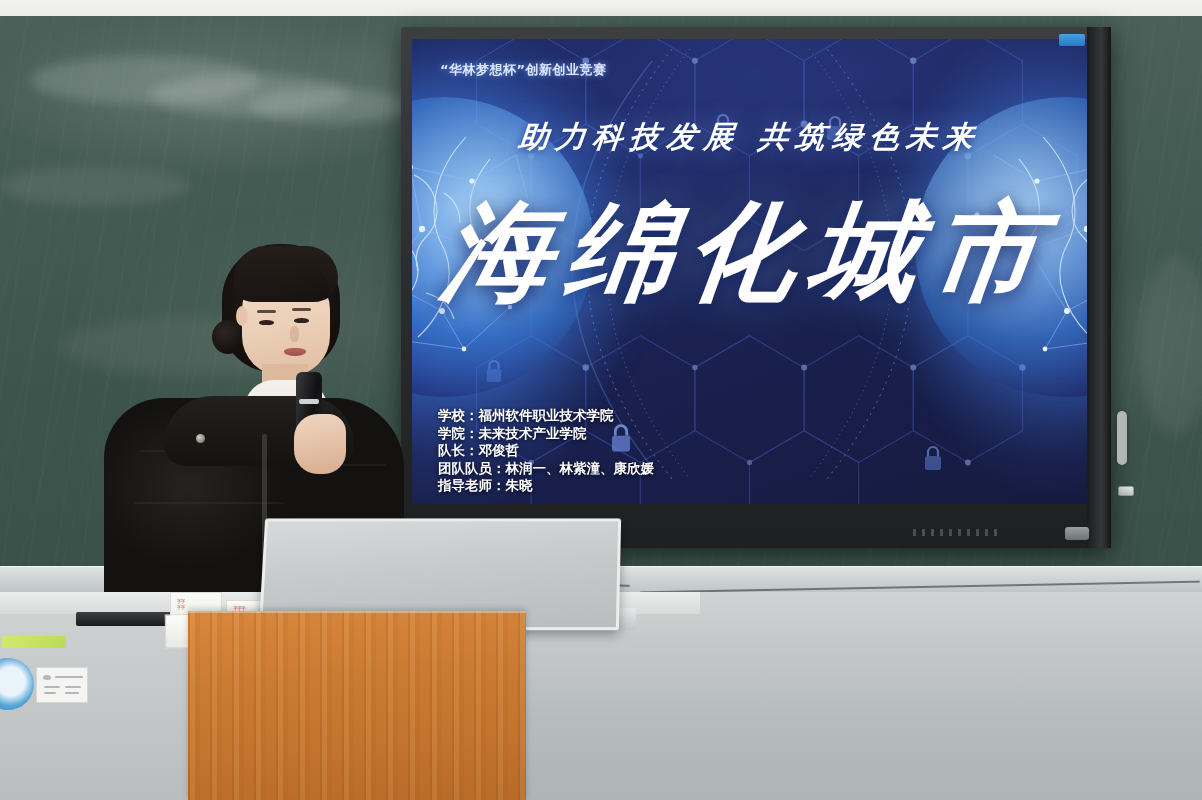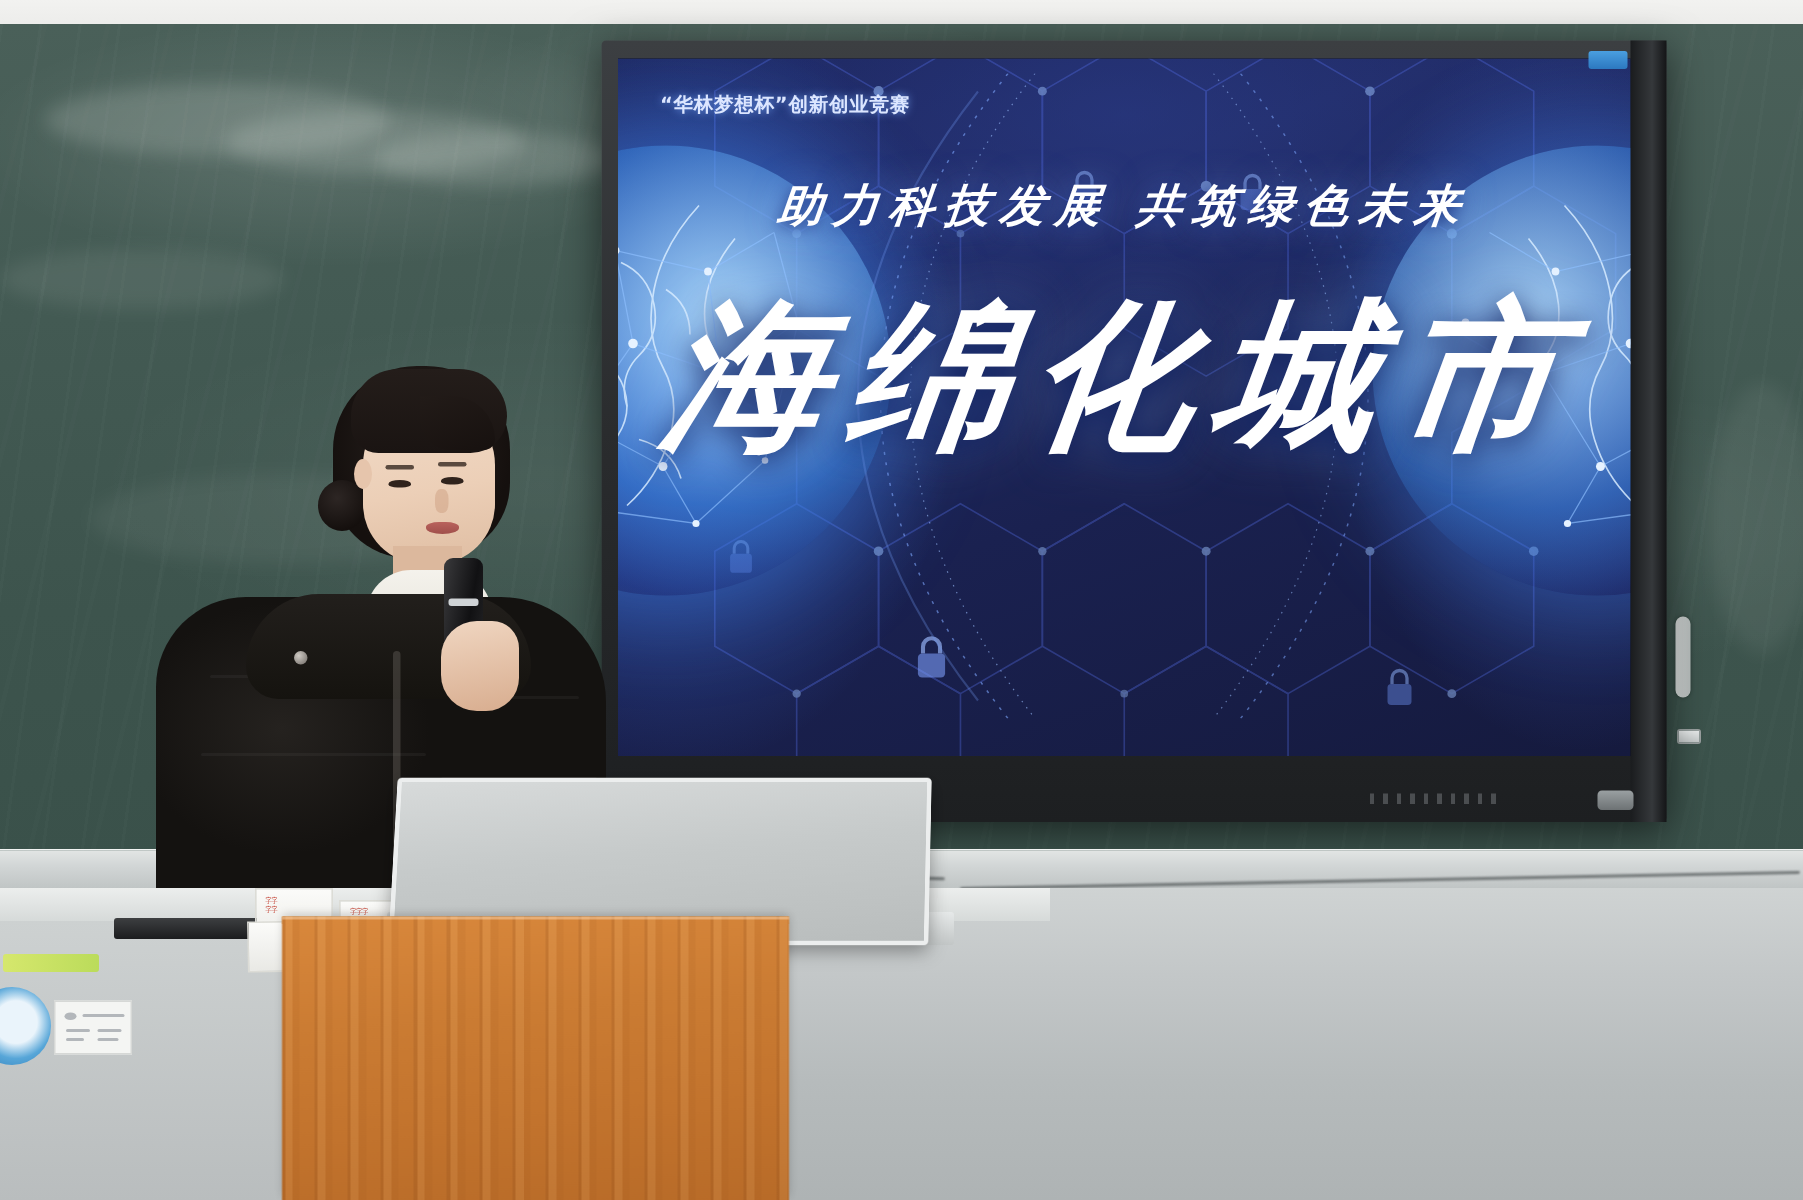--- a/index.html
+++ b/index.html
@@ -530,20 +530,27 @@
           <svg viewBox="0 0 340 430">
             <path d="M40 0 Q210 215 40 430" fill="none" stroke="#7fa8ff" stroke-width="1" stroke-dasharray="2 5"></path>
             <path d="M22 0 Q188 215 22 430" fill="none" stroke="#9dc0ff" stroke-width=".8" stroke-dasharray="1 4"></path>
           </svg>
         </div>
 
         <div class="slide-head">“华林梦想杯”创新创业竞赛</div>
         <div class="slide-sub">助力科技发展 共筑绿色未来</div>
         <div class="slide-title">海绵化城市</div>
 
+        <div class="slide-info">
+          <div>学校：福州软件职业技术学院</div>
+          <div>学院：未来技术产业学院</div>
+          <div>队长：邓俊哲</div>
+          <div>团队队员：林润一、林紫潼、康欣媛</div>
+          <div>指导老师：朱晓</div>
+        </div>
 
       </div>
     </div>
 
     <div class="tv-sticker"></div>
     <div class="tv-brand">SANVO</div>
     <div class="tv-ports"></div>
     <div class="tv-btn"></div>
   </div>
 

